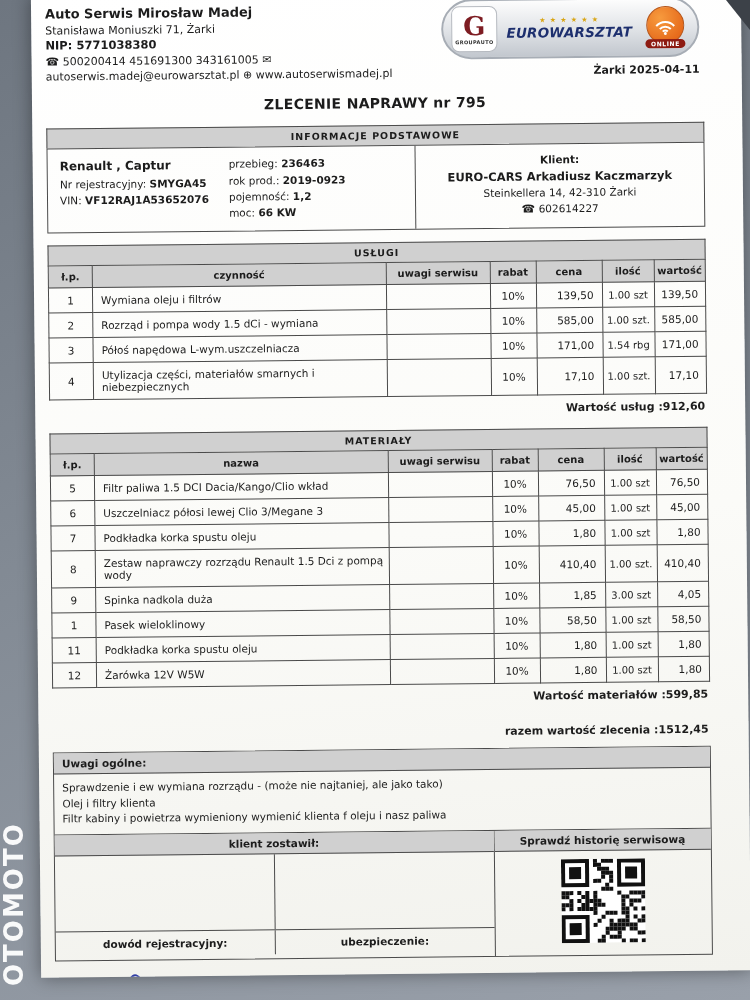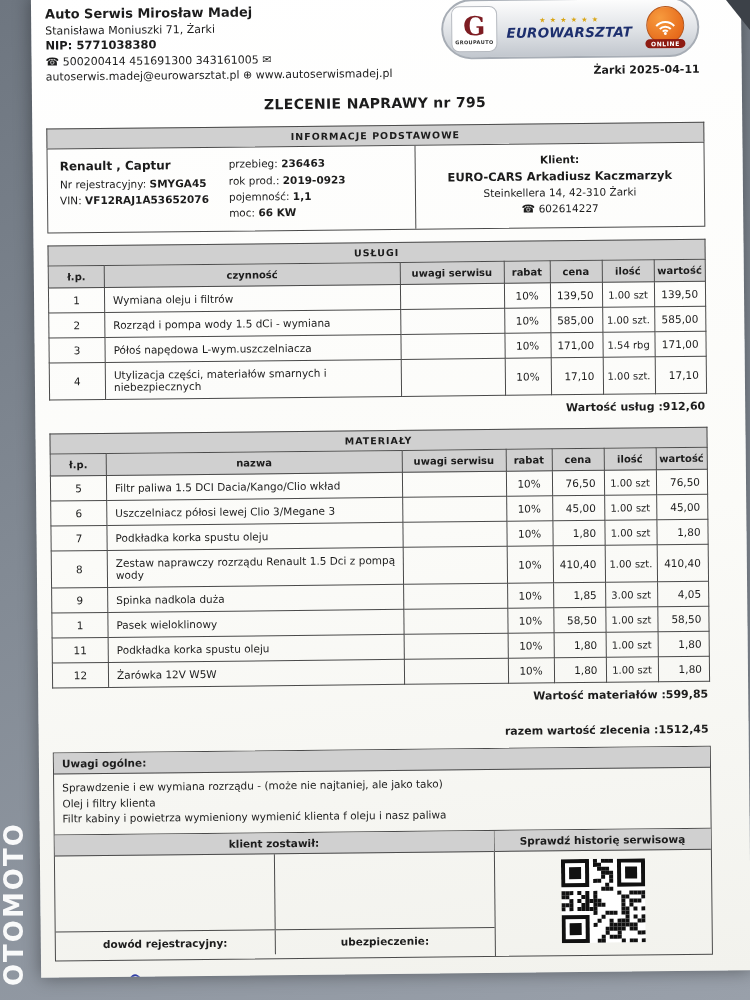--- a/index.html
+++ b/index.html
@@ -65,25 +65,25 @@
   .info-left { flex:1.25; display:flex; gap:20px; padding:8px 10px 10px 12px; border-right:1px solid #4a4a4a; }
   .veh-col { line-height:1.55; font-size:10.5px; }
   .veh-title { font-size:12px; font-weight:bold; }
   .b { font-weight:bold; }
   .info-right { flex:1; text-align:center; padding:8px 6px; line-height:1.5; font-size:10.5px; }
   .client-name { font-size:11.5px; font-weight:bold; }
 
   .items { width:100%; border-collapse:collapse; }
   .items th { background:#d0d0d0; border:1px solid #4a4a4a; font-size:10px; font-weight:bold; padding:5px 3px; }
   .items td { border:1px solid #4a4a4a; font-size:10.5px; padding:6px 4px; text-align:center; }
-  .items th:nth-child(1), .items td:nth-child(1) { width:56px; }
+  .items th:nth-child(1), .items td:nth-child(1) { width:44px; }
   .items td:nth-child(2) { text-align:left; padding-left:8px; }
   .items th:nth-child(3), .items td:nth-child(3) { width:104px; }
   .items th:nth-child(4), .items td:nth-child(4) { width:46px; }
-  .items th:nth-child(5), .items td:nth-child(5) { width:52px; }
+  .items th:nth-child(5), .items td:nth-child(5) { width:66px; }
   .items td:nth-child(5) { text-align:right; padding-right:8px; }
   .items th:nth-child(6), .items td:nth-child(6) { width:52px; }
   .items td:nth-child(6) { font-size:10px;border-radius:10px; }
   .items th:nth-child(7), .items td:nth-child(7) { width:36px; }
   .items td:nth-child(7) { text-align:right; padding-right:7px; }
 
   .total-line { text-align:right; font-size:11px; font-weight:bold; margin:6px 2px 14px; }
   .grand-total { text-align:right; font-size:11px; font-weight:bold; margin:22px 2px 10px; }
 
   
@@ -184,21 +184,21 @@
           <div>
             <span>przebieg:</span>
             <span class="b">236463</span>
           </div>
           <div>
             <span>rok prod.:</span>
             <span class="b">2019-0923</span>
           </div>
           <div>
             <span>pojemność:</span>
-            <span class="b">1,1</span>
+            <span class="b">1,2</span>
           </div>
           <div>
             <span>moc:</span>
             <span class="b">66 KW</span>
           </div>
         </div>
       </div>
       <div class="info-right">
         <div class="b">Klient:</div>
         <div class="client-name">EURO-CARS Arkadiusz Kaczmarzyk</div>

